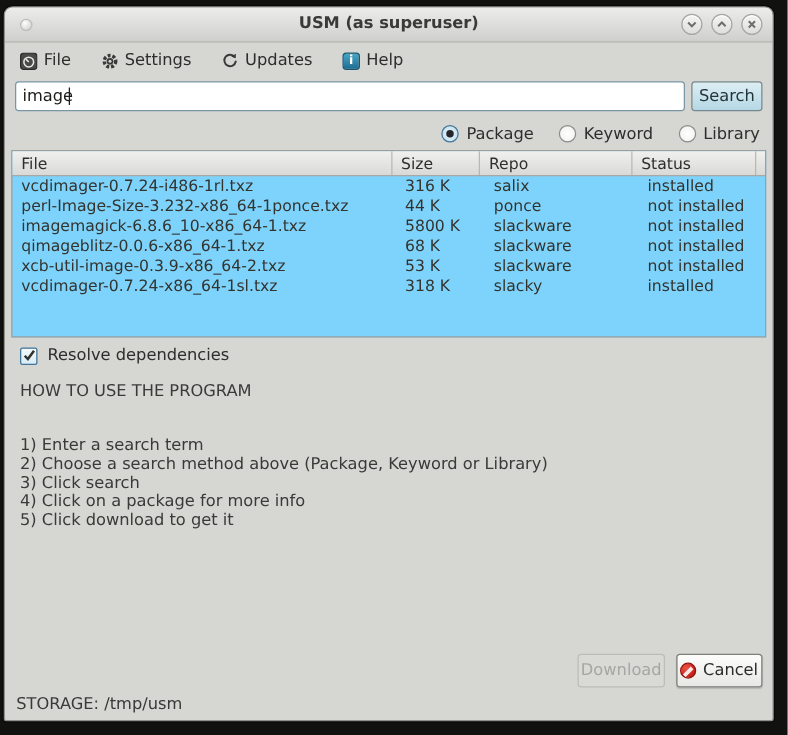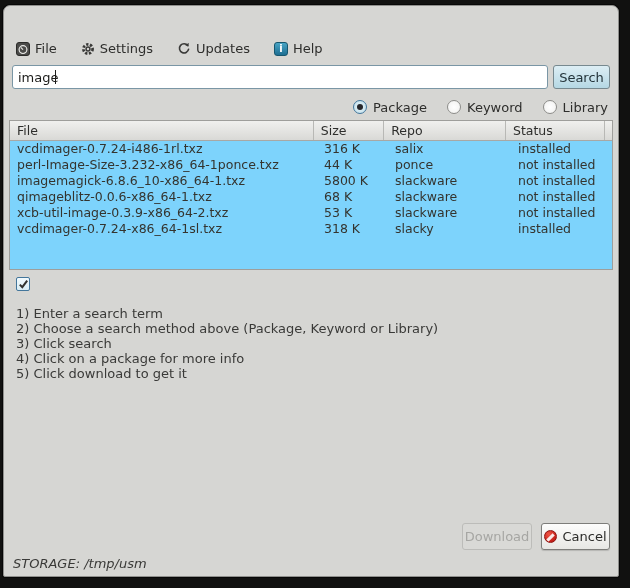--- a/index.html
+++ b/index.html
@@ -135,27 +135,48 @@
   .no-sign {
     width:13px; height:13px; border-radius:50%;
     background:radial-gradient(circle at 35% 30%, #f05545, #c5201a 70%);
     border:1px solid #8e1410; position:relative; overflow:hidden; flex:none;
   }
   .no-sign::after {
     content:""; position:absolute; left:1px; right:1px; top:5px; height:3px;
     background:#fbe9e7; transform:rotate(-45deg);
   }
   
-  .statusbar { position:absolute; left:9px; bottom:5px; font-size:13px; color:#3a3a38;font-style:italic; }
+  .statusbar { position:absolute; left:9px; bottom:5px; font-size:13px; color:#3a3a38; }
 </style>
 </head>
 <body>
 
 <div id="window">
 
+  <div class="titlebar">
+    <div class="win-icon"></div>
+    <div class="title-text">USM (as superuser)</div>
+    <div class="tb-buttons">
+      <div class="tb-btn">
+        <svg width="9" height="9" viewBox="0 0 9 9">
+            <path d="M1.5 3 L4.5 6 L7.5 3" fill="none" stroke="#6e6e6b" stroke-width="1.6"></path>
+          </svg>
+      </div>
+      <div class="tb-btn">
+        <svg width="9" height="9" viewBox="0 0 9 9">
+            <path d="M1.5 6 L4.5 3 L7.5 6" fill="none" stroke="#6e6e6b" stroke-width="1.6"></path>
+          </svg>
+      </div>
+      <div class="tb-btn">
+        <svg width="9" height="9" viewBox="0 0 9 9">
+            <path d="M2 2 L7 7 M7 2 L2 7" fill="none" stroke="#6e6e6b" stroke-width="1.6"></path>
+          </svg>
+      </div>
+    </div>
+  </div>
 
   <div class="menubar">
     <div class="menu-item">
       <svg width="14" height="14" viewBox="0 0 14 14">
         <rect x="0.5" y="0.5" width="13" height="13" rx="2.5" fill="#4a4a48" stroke="#2b2b29"></rect>
         <circle cx="7" cy="7.6" r="3.9" fill="none" stroke="#e9e9e6" stroke-width="1.2"></circle>
         <line x1="7" y1="7.6" x2="4.7" y2="5.3" stroke="#e9e9e6" stroke-width="1.2"></line>
       </svg>
       <span>File</span>
     </div>
@@ -251,23 +272,25 @@
       <div class="td c-status">installed</div>
     </div>
   </div>
 
   <div class="dep-row">
     <span class="checkbox">
       <svg width="11" height="11" viewBox="0 0 11 11">
         <path d="M1.8 5.6 L4.3 8.2 L9.2 1.6" fill="none" stroke="#32322f" stroke-width="2"></path>
       </svg>
     </span>
+    <span class="dep-label">Resolve dependencies</span>
   </div>
 
   <div class="info">
+    <div class="howto">HOW TO USE THE PROGRAM</div>
     <div class="step">1) Enter a search term</div>
     <div class="step">2) Choose a search method above (Package, Keyword or Library)</div>
     <div class="step">3) Click search</div>
     <div class="step">4) Click on a package for more info</div>
     <div class="step">5) Click download to get it</div>
   </div>
 
   <div class="actions">
     <button class="btn btn-download" disabled="">Download</button>
     <button class="btn btn-cancel">

